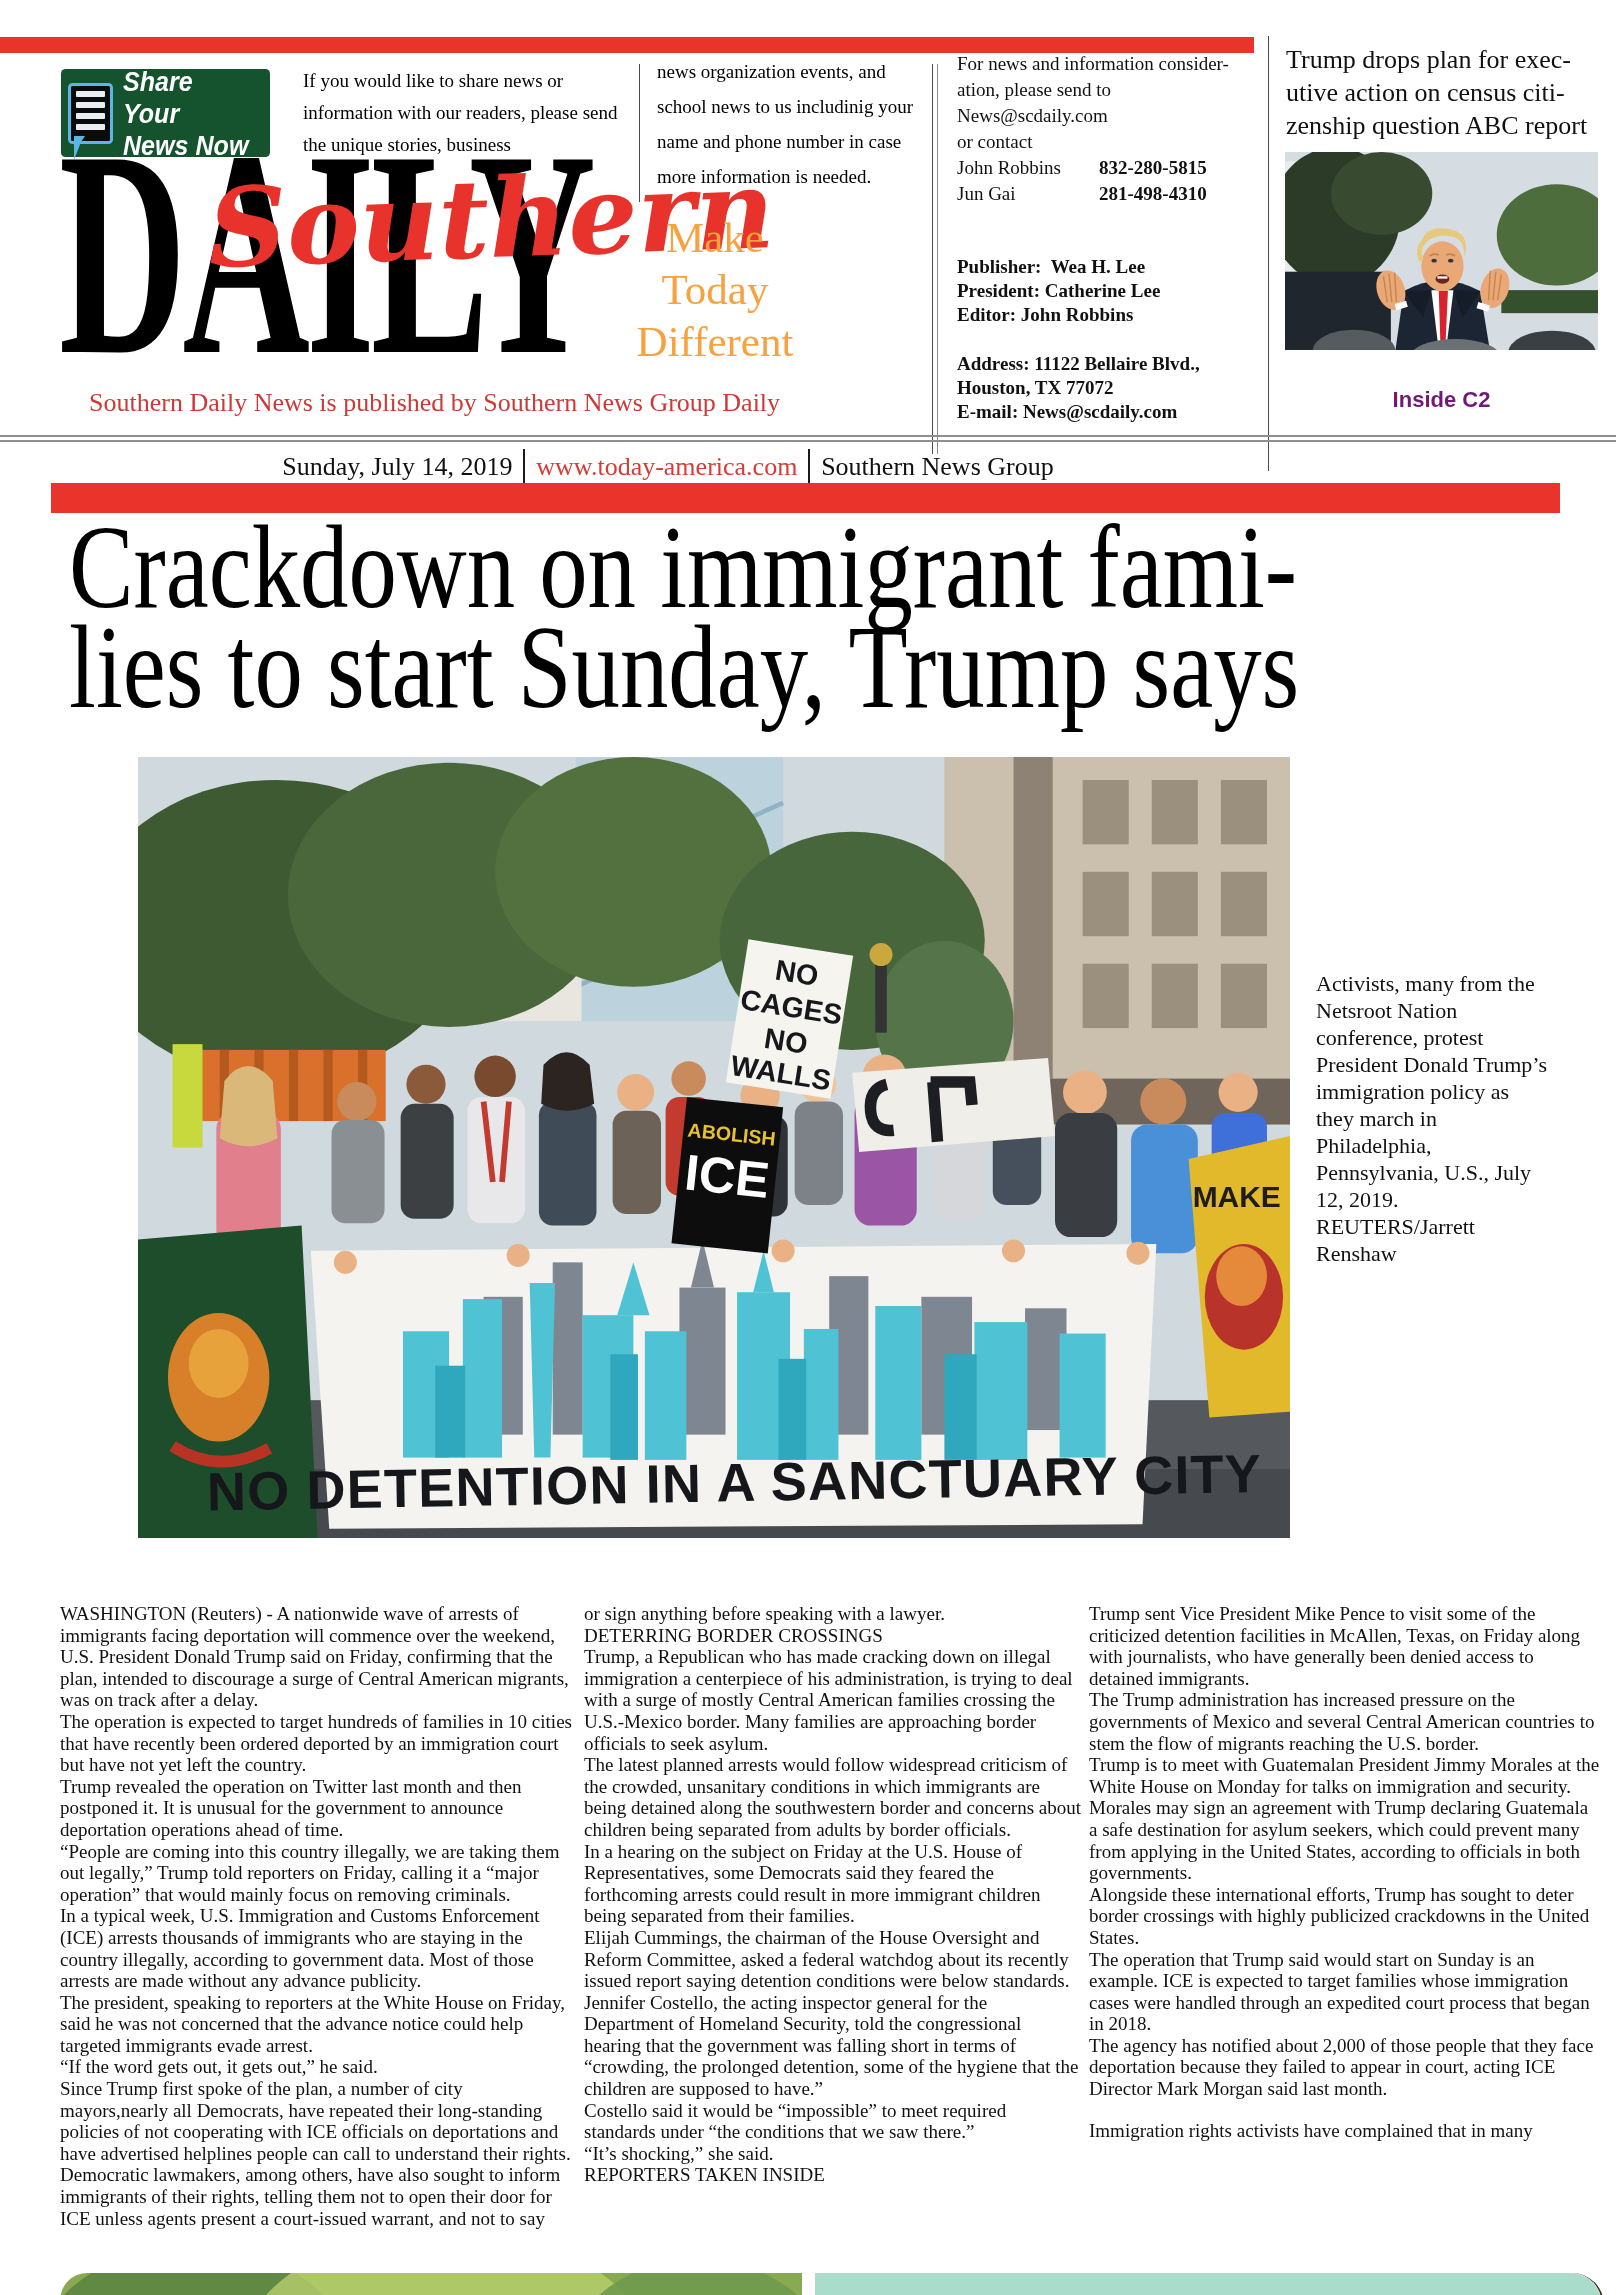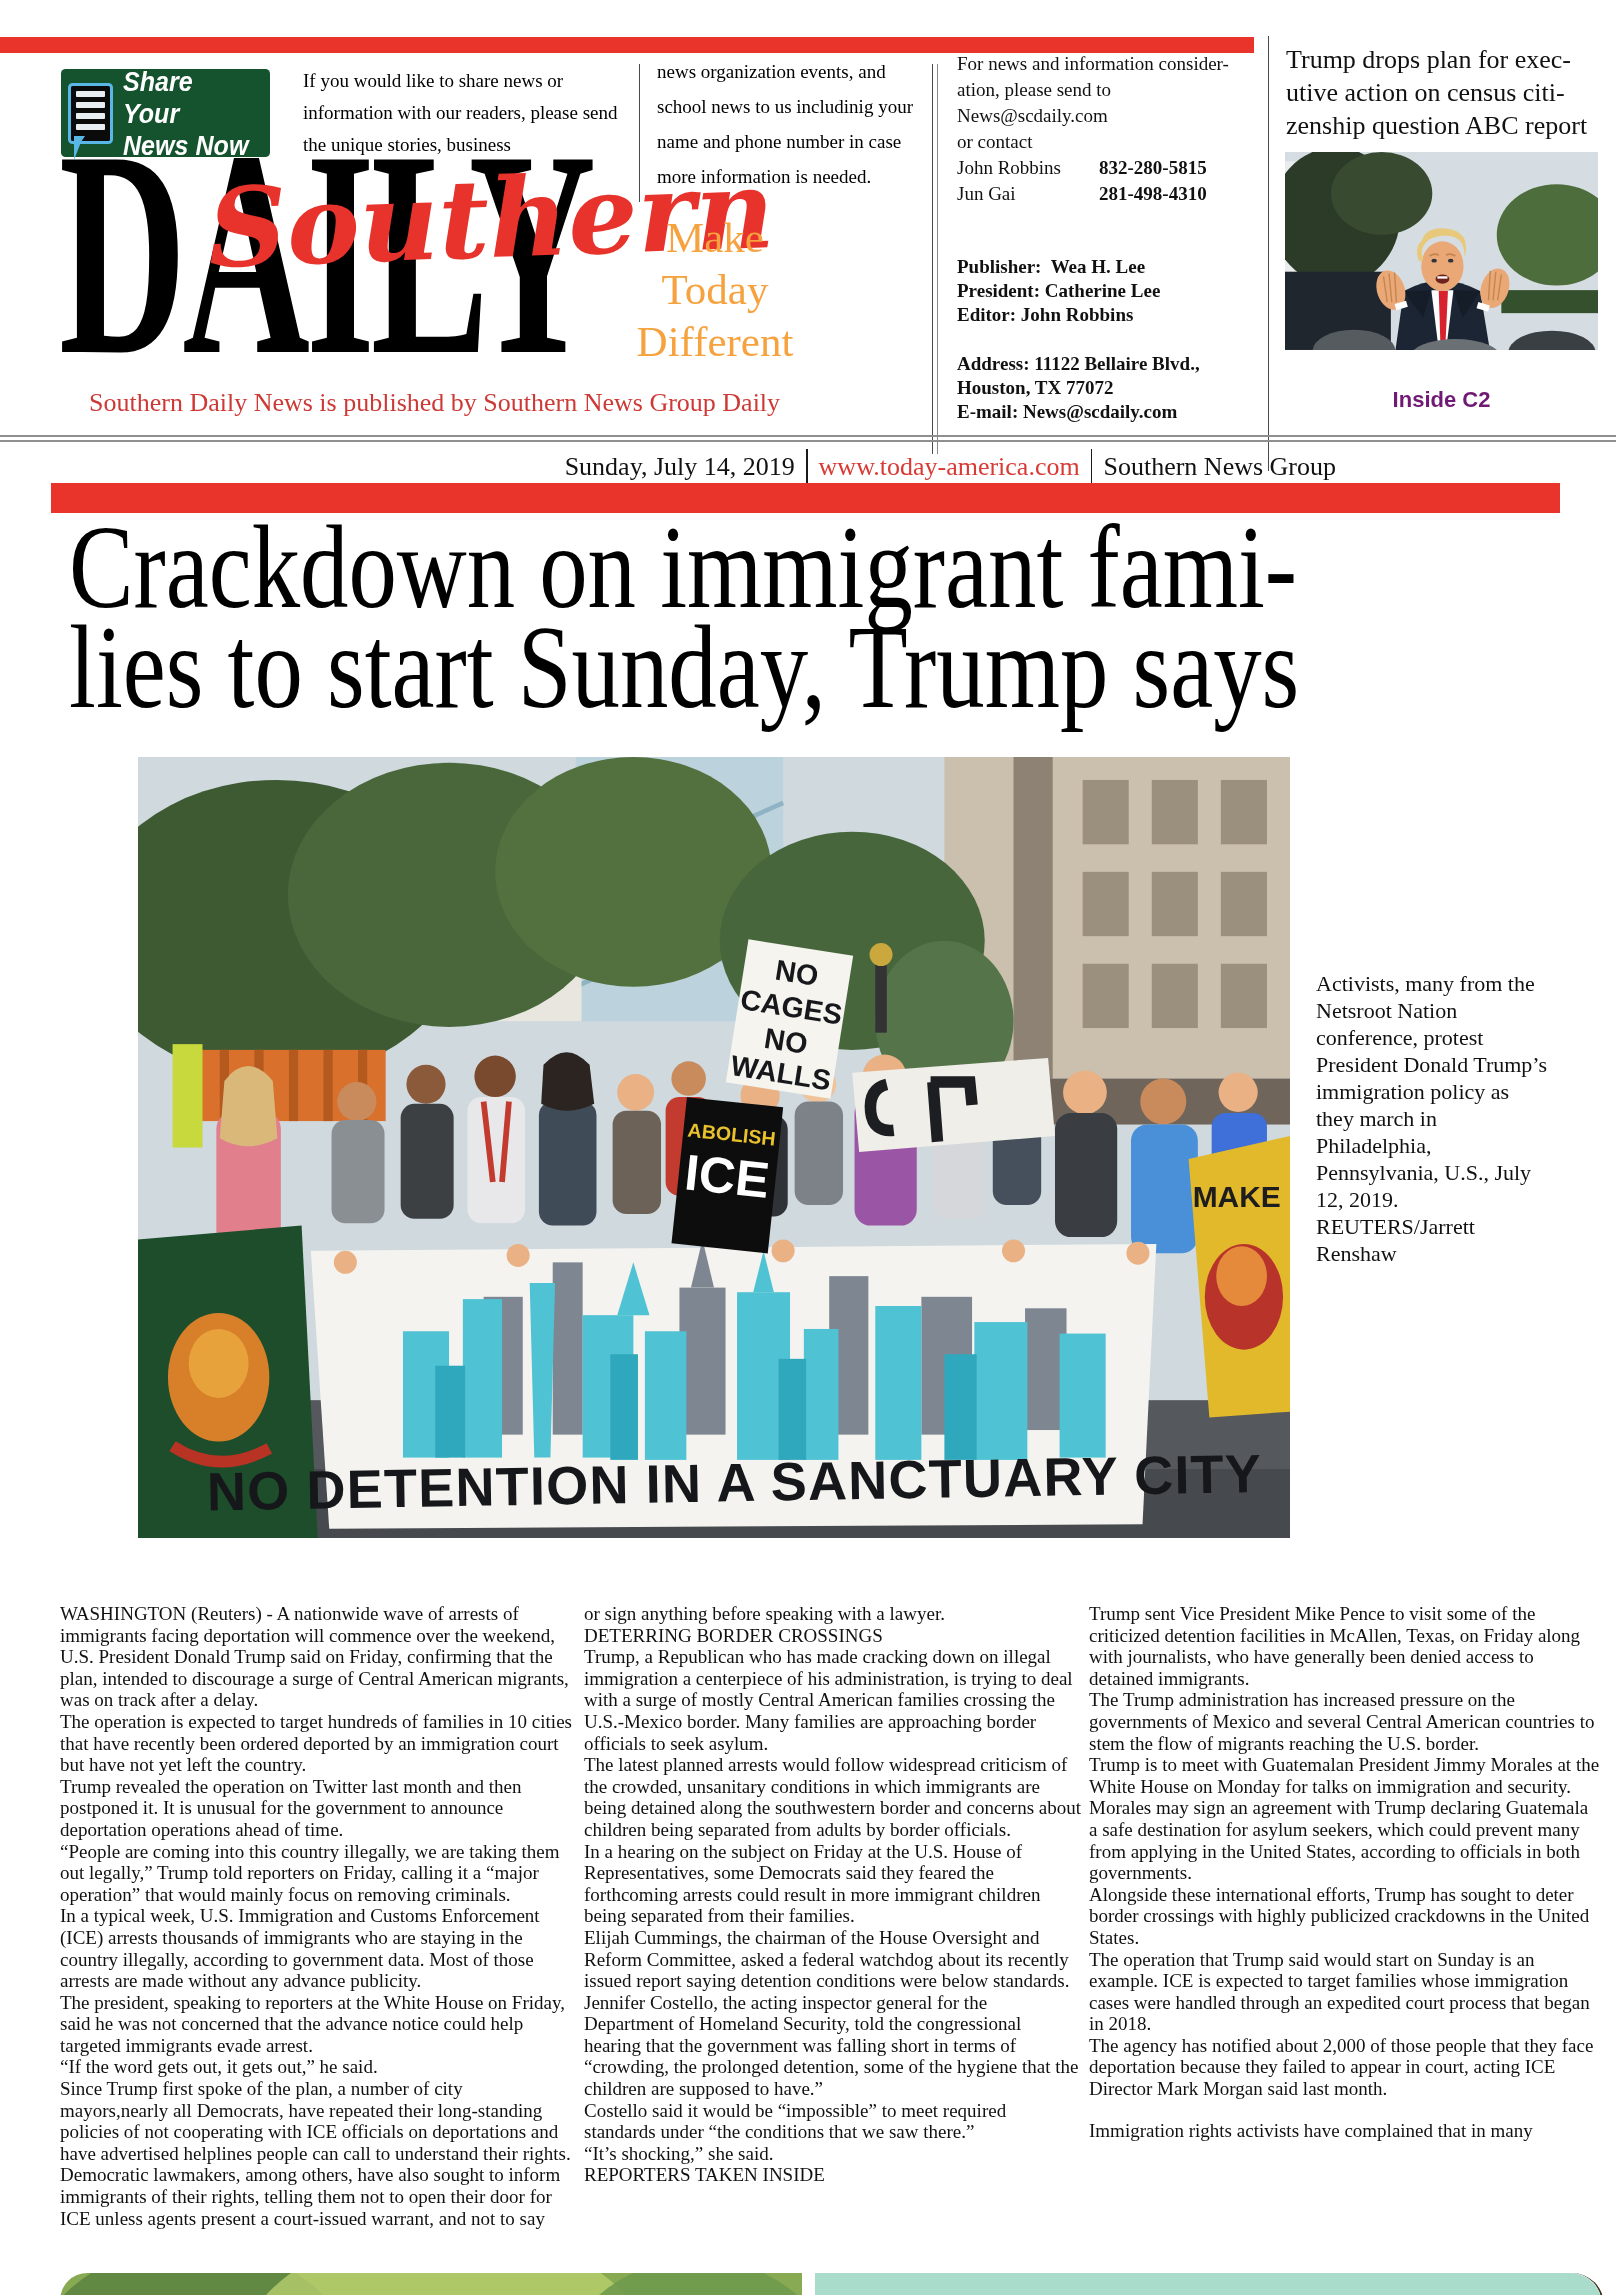--- a/index.html
+++ b/index.html
@@ -48,21 +48,21 @@
            letter-spacing:-6.4px;transform:scaleX(.60);transform-origin:left top;}
   #m-script{left:208px;top:155px;font-size:109px;font-style:italic;font-weight:600;color:#e8332c;
             font-family:"DejaVu Serif",serif;transform:rotate(-2deg);}
   #m-slogan{left:630px;top:212px;width:170px;text-align:center;color:#f6a23e;
             font-size:43px;line-height:52px;}
   #m-tagline{left:60px;top:388px;font-size:26px;color:#cd3a36;margin-left:29px;}
 
   
   #grayrule1{left:0;top:435px;width:1616px;height:1.8px;background:#8f8f8f;}
   #grayrule2{left:0;top:440px;width:1616px;height:1.8px;background:#8f8f8f;}
-  #datebar{left:0;top:449px;width:1336px;display:flex;justify-content:flex-end;align-items:center;gap:11px;
+  #datebar{left:0;top:449px;width:1336px;display:flex;justify-content:center;align-items:center;gap:11px;
            font-size:26px;}
   #datebar .sep{width:1.8px;height:36px;background:#1a1a1a;}
   #datebar .url{color:#d93a33;}
   #redbar2{left:51px;top:483px;width:1509px;height:30px;}
 
   
   #headline{left:69px;top:518px;}
   #headline .hl{font-size:118px;line-height:100px;white-space:nowrap;transform:scaleX(.82);
                 transform-origin:left top;font-weight:400;color:#000;}
   #mainphoto{left:138px;top:757px;width:1152px;height:781px;}

